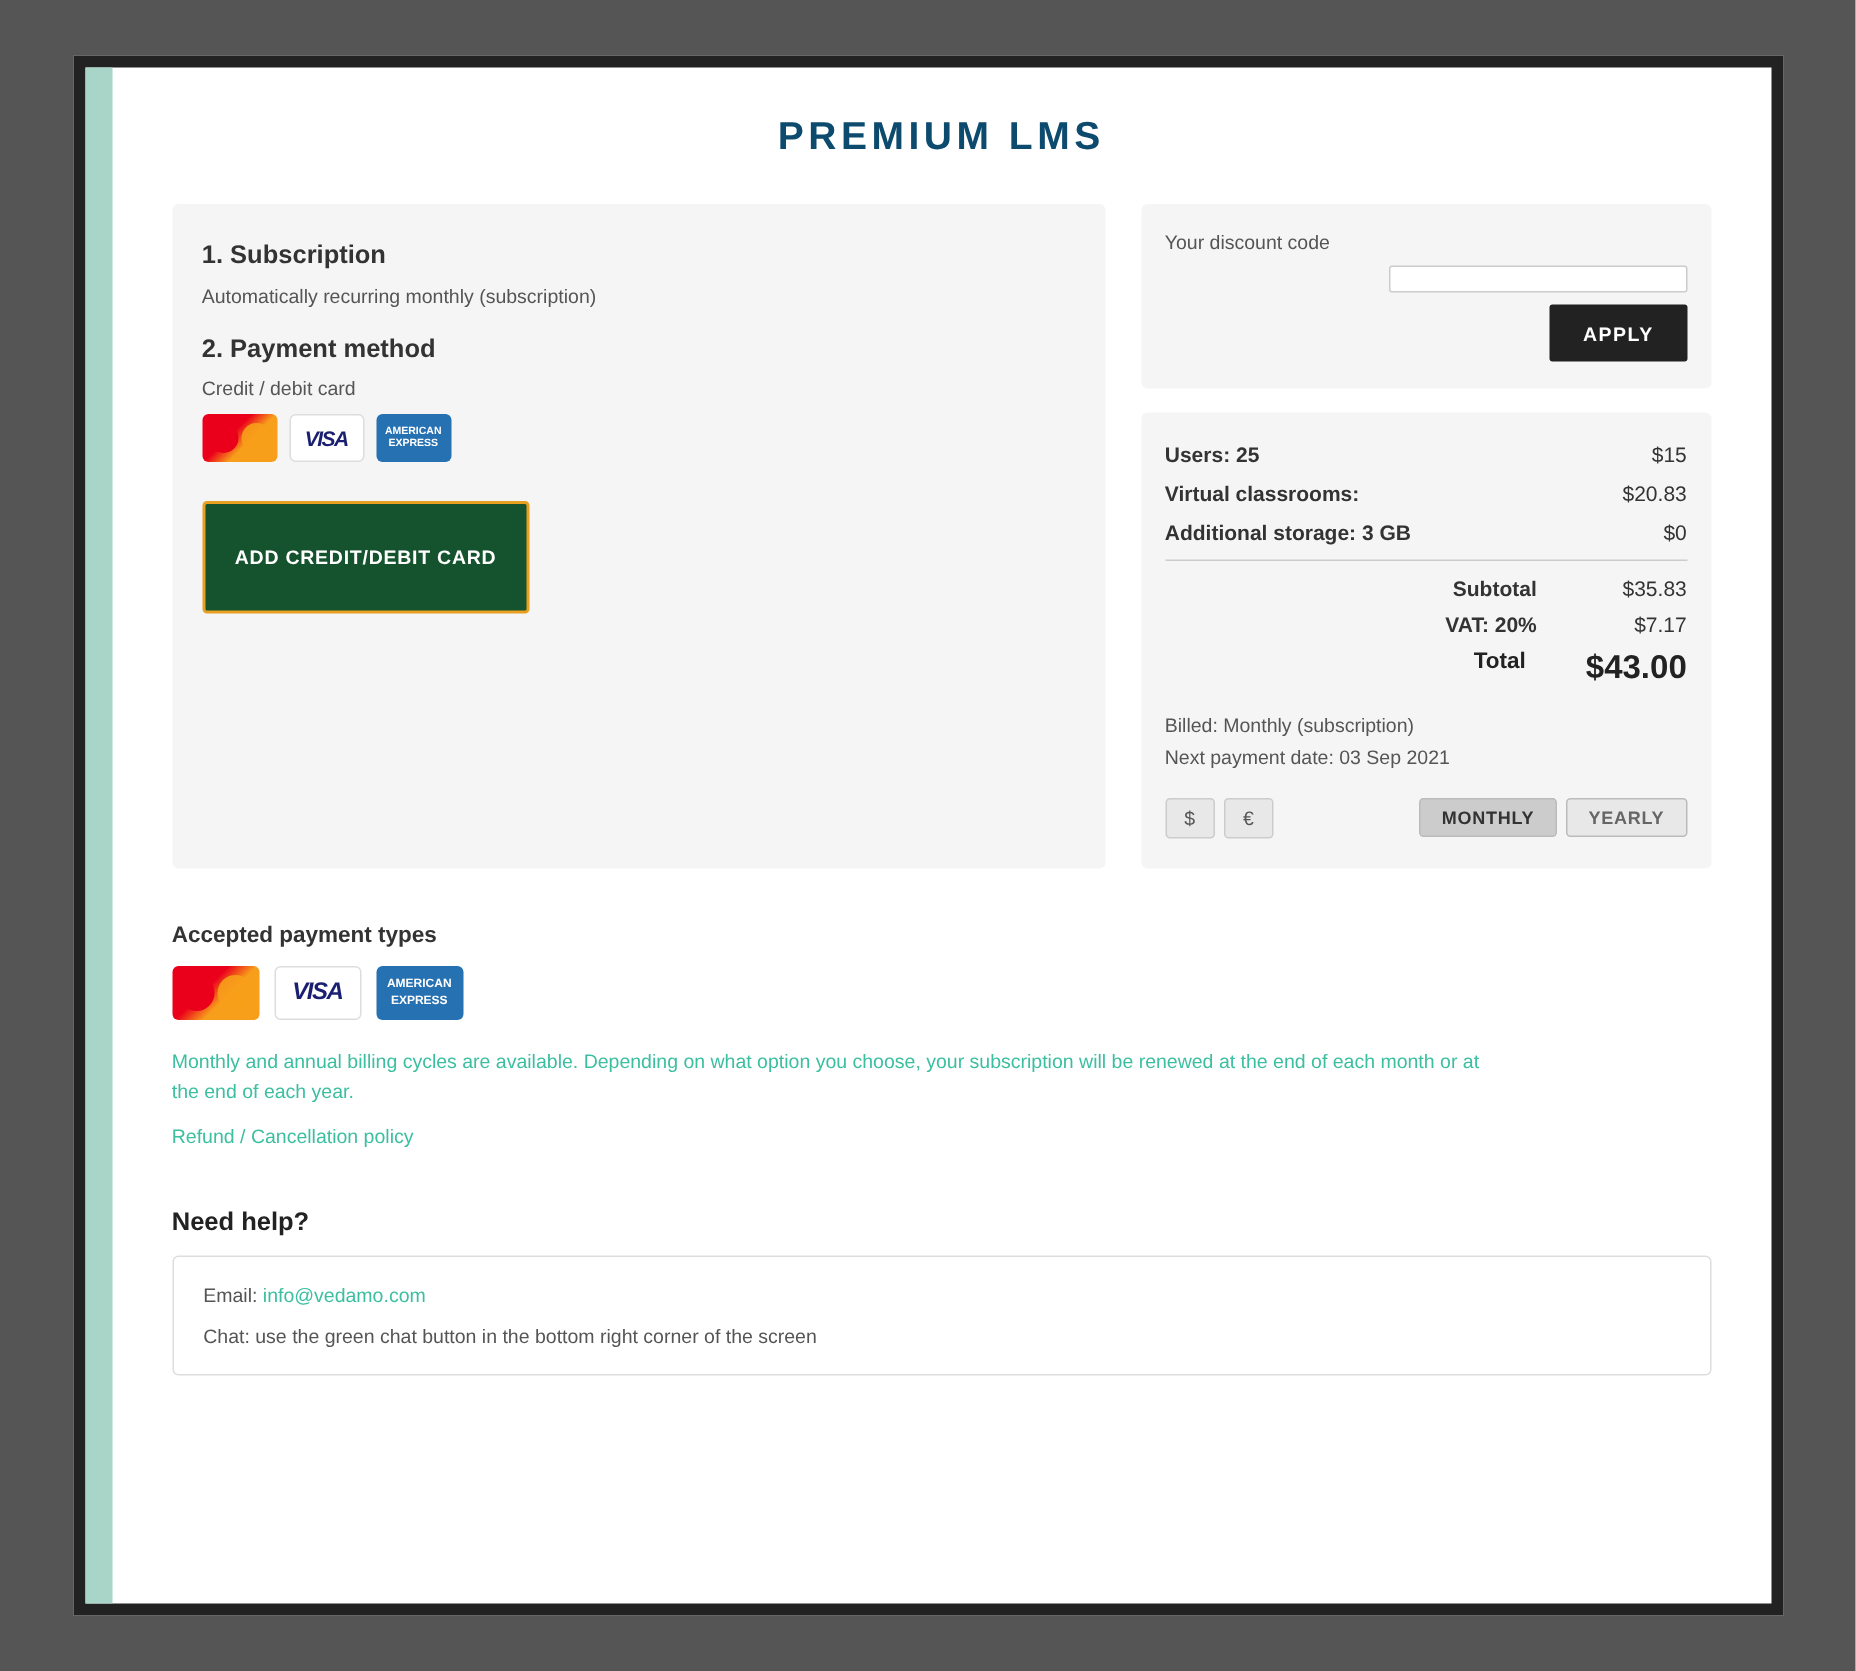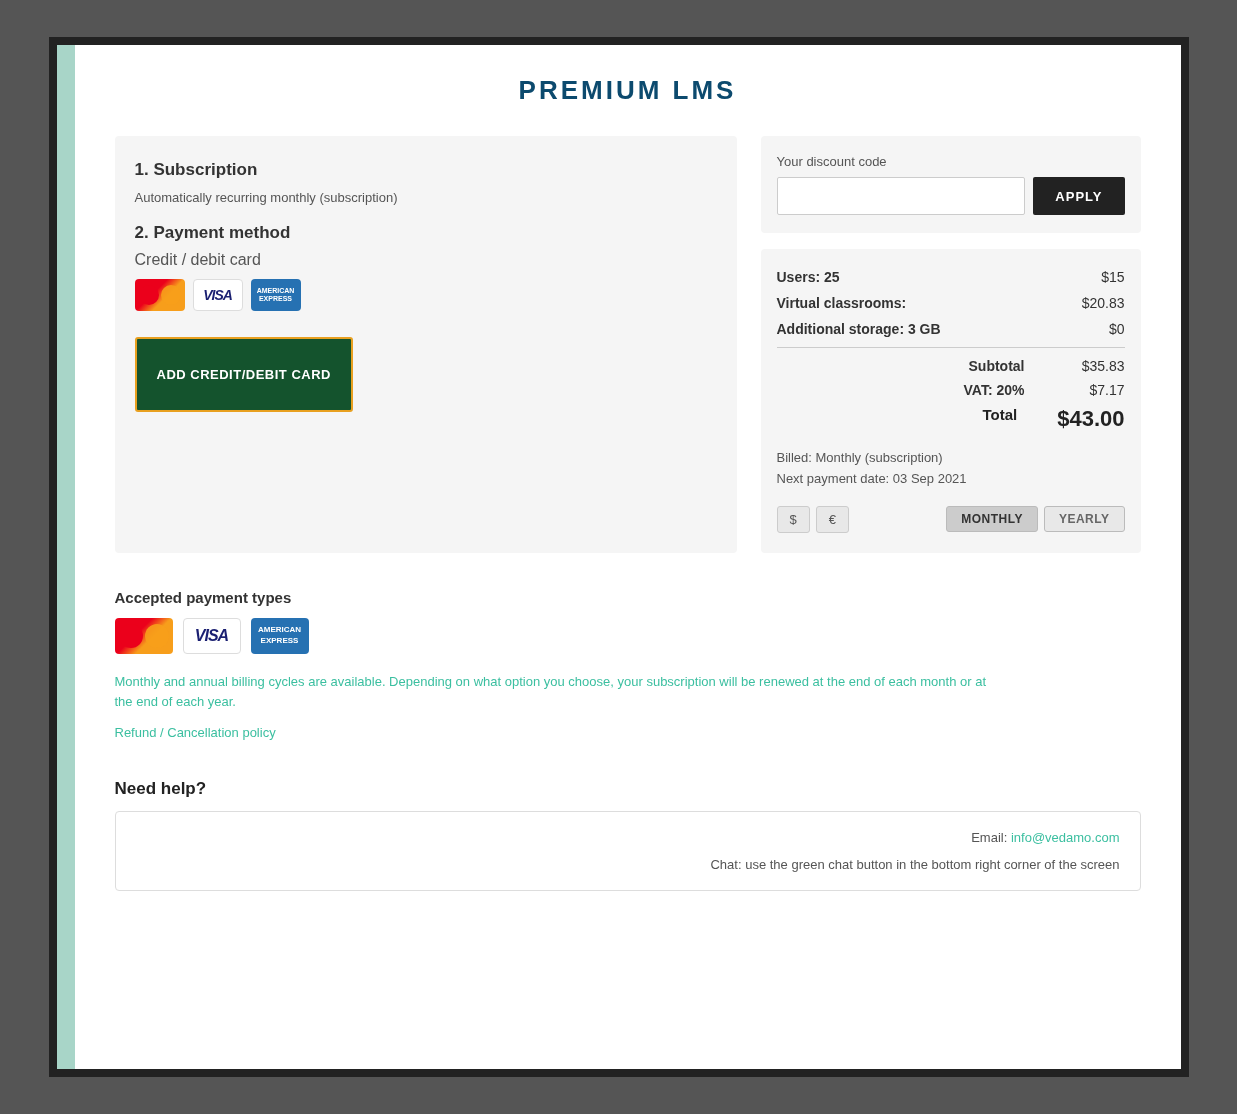--- a/index.html
+++ b/index.html
@@ -60,20 +60,21 @@
     }
     .discount-label {
       font-size: 13px;
       color: #555;
       margin-bottom: 8px;
     }
     .discount-row {
       display: flex;
       gap: 8px;
       align-items: flex-end;
+      flex-direction: column;
     }
     .discount-input {
       flex: 1;
       height: 38px;
       border: 1px solid #ccc;
       background: #fff;
       border-radius: 2px;
       padding: 0 8px;
       font-size: 14px;
     }
@@ -177,21 +178,21 @@
       color: #555;
       margin-bottom: 18px;
     }
     .payment-section-title {
       font-size: 17px;
       font-weight: bold;
       color: #333;
       margin-bottom: 8px;
     }
     .payment-method-label {
-      font-size: 16px;
+      font-size: 13px;
       color: #555;
       margin-bottom: 10px;
     }
     .card-icons {
       display: flex;
       gap: 8px;
       margin-bottom: 20px;
       align-items: center;
     }
     .card-icon {
@@ -349,21 +350,20 @@
       color: #222;
       margin-top: 38px;
       margin-bottom: 12px;
     }
     .help-box {
       border: 1px solid #ddd;
       border-radius: 4px;
       padding: 18px 20px;
       max-width: 1040px;
       background: #fff;
-      text-align: right;
     }
     .help-line {
       font-size: 13px;
       color: #555;
       margin-bottom: 12px;
     }
     .help-line:last-child { margin-bottom: 0; }
     .help-link {
       color: #3bbfa0;
       text-decoration: none;

